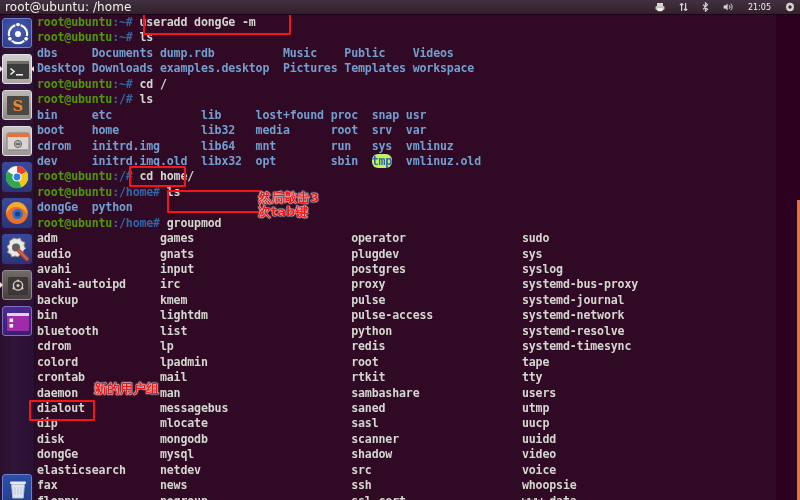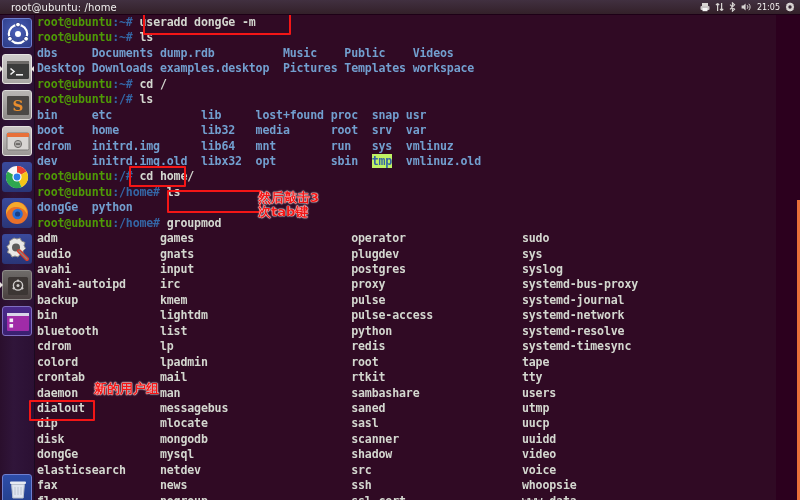--- a/index.html
+++ b/index.html
@@ -13,24 +13,24 @@
   
   #panel{
     position:absolute;left:0;top:0;width:800px;height:14px;
     background:linear-gradient(#413040,#332029);
     display:flex;align-items:center;
     border-bottom:1px solid #1d0016;
     z-index:40;
   }
   #panel-title{
     font-family:"DejaVu Sans","Liberation Sans",sans-serif;
-    font-size:10px;color:#f2f1f0;margin-left:11px;letter-spacing:.1px;
+    font-size:12px;color:#f2f1f0;margin-left:5px;letter-spacing:.1px;
     white-space:nowrap;
   }
-  #tray{margin-left:auto;display:flex;align-items:center;gap:5px;padding-right:5px;}
+  #tray{margin-left:auto;display:flex;align-items:center;gap:14px;padding-right:5px;}
   .tray-ico{display:block;opacity:.95;}
   #tray-clock{
     font-family:"DejaVu Sans","Liberation Sans",sans-serif;
     font-size:8px;color:#f2f1f0;
   }
 
   
   #launcher{
     position:absolute;left:0;top:14px;width:34px;height:486px;
     background:linear-gradient(90deg,#2a0f2d 0%,#30153a 40%,#2b1033 100%);
@@ -56,21 +56,21 @@
     font-family:"DejaVu Sans Mono","Liberation Mono",monospace;
     font-size:11.6px;line-height:15.45px;
     color:#d3d7cf;white-space:pre;letter-spacing:-0.15px;
     font-weight:bold;
   }
   .ln{height:15.45px;white-space:pre;}
   .g{color:#4e9a06;}     
   .w{color:#d3d7cf;}     
   .b{color:#3465a4;}     
   .bb{color:#729fcf;text-align:center;}    
-  .tmp{background:#bef264;color:#3465a4;}
+  .tmp{background:#bef264;color:#3465a4;border-radius:6px;}
   
   #scroll{
     position:absolute;right:0;top:200px;width:3px;height:300px;background:#e8703a;z-index:31;
   }
 
   
   .box{position:absolute;border:2px solid #f31616;border-radius:1px;z-index:35;pointer-events:none;}
   .cn{
     position:absolute;z-index:36;color:#f31616;
     font-family:"DejaVu Sans","Liberation Sans",sans-serif;

